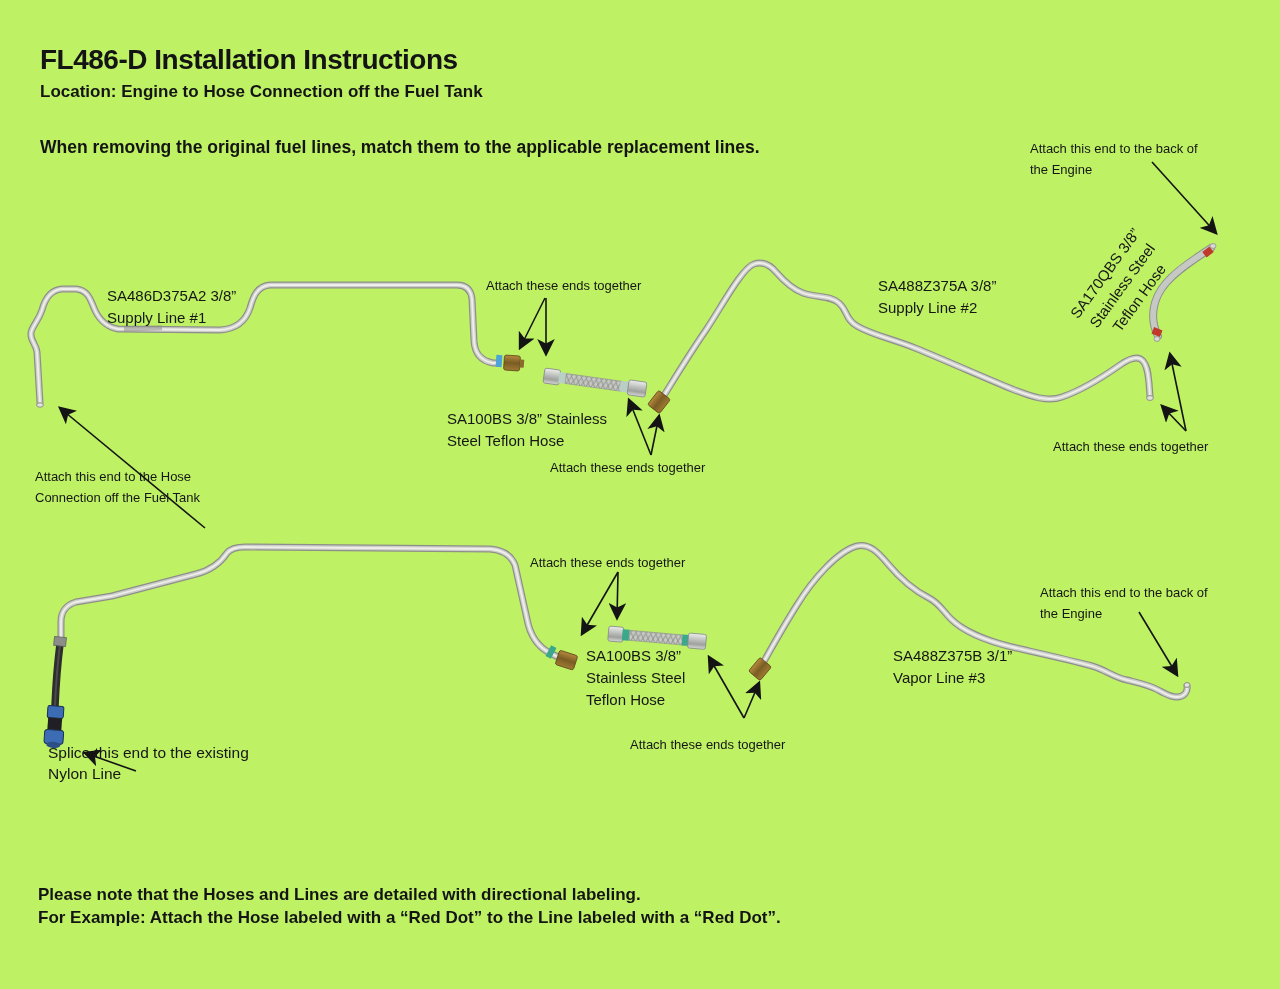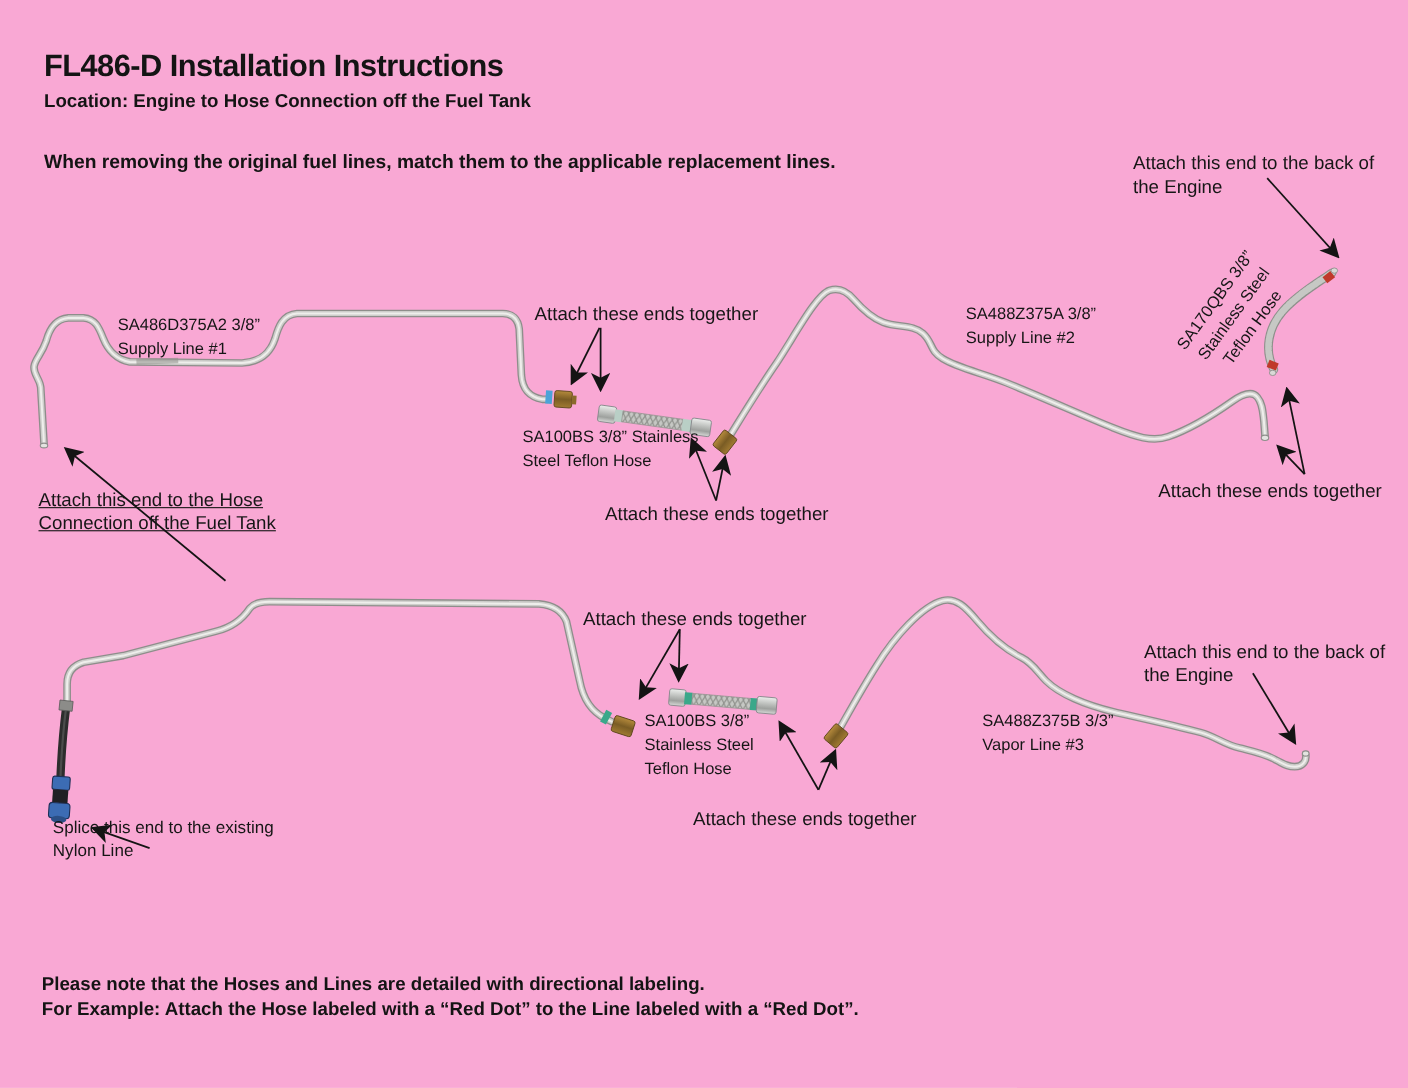--- a/index.html
+++ b/index.html
@@ -1,23 +1,23 @@
 <!DOCTYPE html>
 <html><head>
 <meta charset="utf-8">
 <style>
   html,body{margin:0;padding:0;background:#fff;}
-  .page{position:relative;width:1280px;height:989px;background:#f9a8d4;overflow:hidden;
+  .page{position:relative;width:1280px;height:989px;background:#bef264;overflow:hidden;
         font-family:"Liberation Sans",sans-serif;color:#141414;}
   .abs{position:absolute;}
   .title{font-size:28px;font-weight:bold;letter-spacing:-0.5px;}
   .subtitle{font-size:17px;font-weight:bold;}
   .intro{font-size:17.5px;font-weight:bold;}
   .note{font-size:17px;font-weight:bold;}
-  .co{font-size:17px;line-height:21px;color:#161616;}
+  .co{font-size:13px;line-height:21px;color:#161616;}
   .lbl{font-size:15px;line-height:22px;color:#161616;}
   .rot{transform:rotate(-54deg);text-align:center;line-height:21px;}
   svg{position:absolute;left:0;top:0;}
 </style>
 </head>
 <body>
 
 <div class="page">
 
   <svg width="1280" height="989" viewBox="0 0 1280 989">
@@ -161,21 +161,21 @@
   <div class="abs intro" style="left:40px;top:137px;">When removing the original fuel lines, match them to the applicable replacement lines.</div>
   <div class="abs subtitle" style="left:40px;top:82px;">Location: Engine to Hose Connection off the Fuel Tank</div>
 
   <div class="abs lbl" style="left:107px;top:257px;margin-top:28px;">
     <div>SA486D375A2 3/8”</div>
     <div>Supply Line #1</div>
   </div>
 
   <div class="abs co" style="left:486px;top:275px;">Attach these ends together</div>
 
-  <div class="abs lbl" style="left:447px;top:387px;margin-left:28px;">
+  <div class="abs lbl" style="left:447px;top:408px;">
     <div>SA100BS 3/8” Stainless</div>
     <div>Steel Teflon Hose</div>
   </div>
 
   <div class="abs co" style="left:550px;top:457px;">Attach these ends together</div>
 
   <div class="abs lbl" style="left:878px;top:275px;">
     <div>SA488Z375A 3/8”</div>
     <div>Supply Line #2</div>
   </div>
@@ -186,38 +186,38 @@
     <div>Teflon Hose</div>
   </div>
 
   <div class="abs co" style="left:1030px;top:138px;width:225px;">
     <div>Attach this end to the back of</div>
     <div>the Engine</div>
   </div>
 
   <div class="abs co" style="left:1053px;top:436px;">Attach these ends together</div>
 
-  <div class="abs co" style="left:35px;top:444px;text-decoration:underline;">
+  <div class="abs co" style="left:35px;top:466px;">
     <div>Attach this end to the Hose</div>
     <div>Connection off the Fuel Tank</div>
   </div>
 
 
   <div class="abs co" style="left:530px;top:552px;">Attach these ends together</div>
 
   <div class="abs lbl" style="left:586px;top:645px;">
     <div>SA100BS 3/8”</div>
     <div>Stainless Steel</div>
     <div>Teflon Hose</div>
   </div>
 
   <div class="abs co" style="left:630px;top:734px;">Attach these ends together</div>
 
   <div class="abs lbl" style="left:893px;top:645px;">
-    <div>SA488Z375B 3/3”</div>
+    <div>SA488Z375B 3/1”</div>
     <div>Vapor Line #3</div>
   </div>
 
   <div class="abs co" style="left:1040px;top:582px;width:225px;">
     <div>Attach this end to the back of</div>
     <div>the Engine</div>
   </div>
 
   <div class="abs co" style="left:48px;top:742px;font-size:15.5px;">
     <div>Splice this end to the existing</div>

